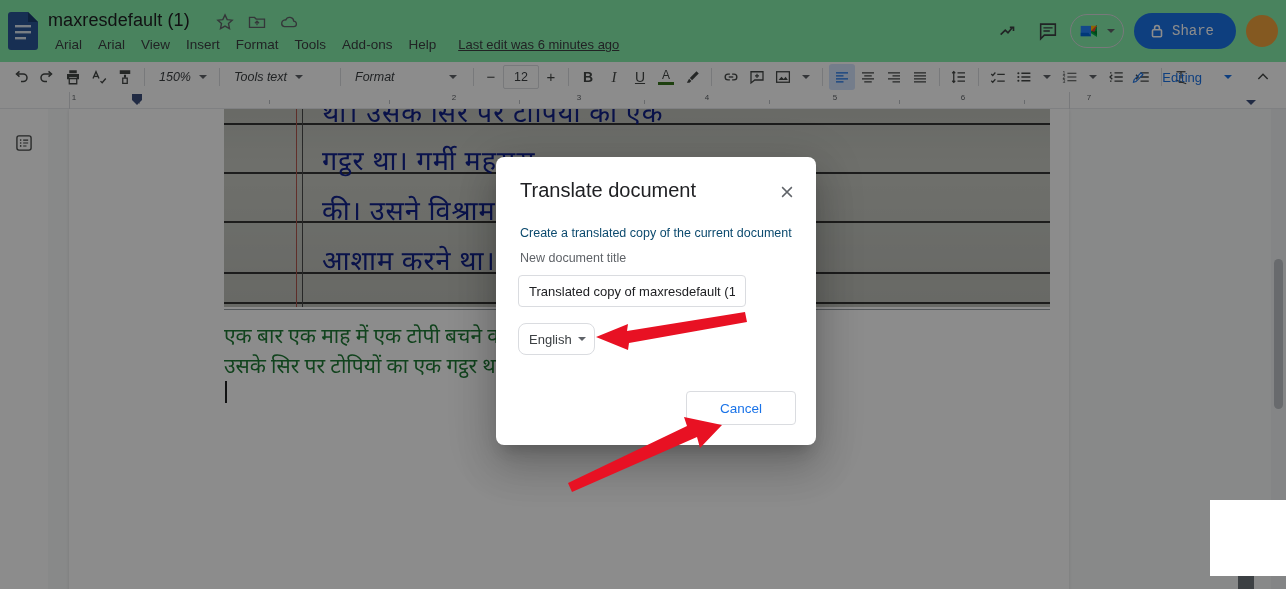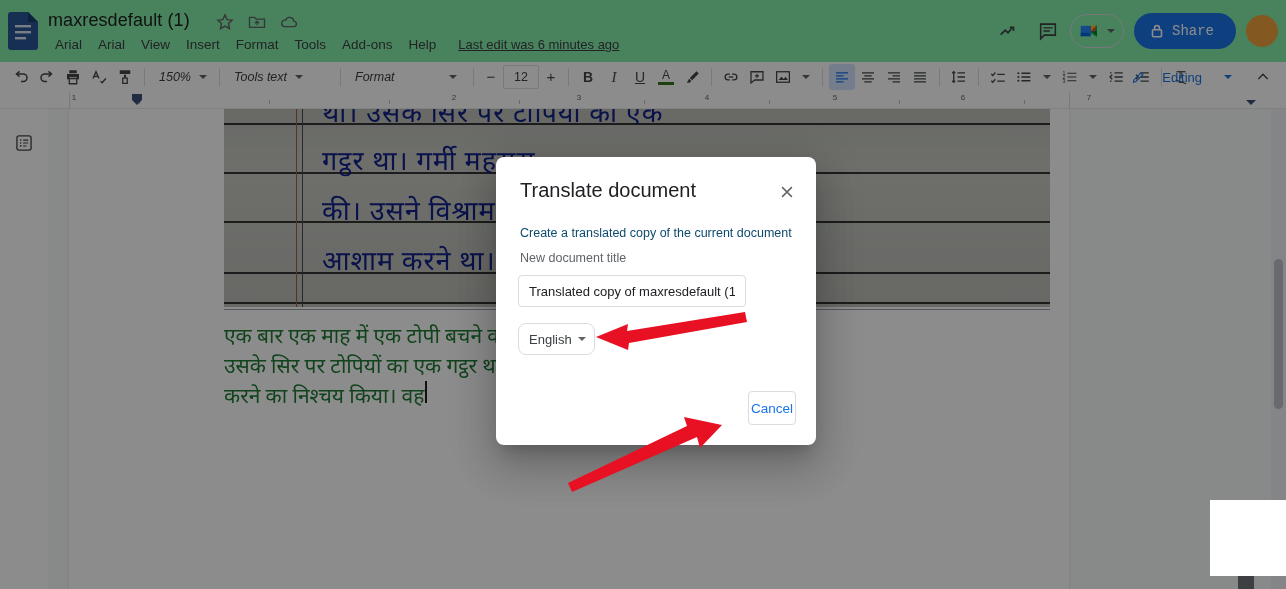--- a/index.html
+++ b/index.html
@@ -200,21 +200,21 @@
     position:absolute; left:22px; top:166px; height:32px; min-width:64px;
     border:1px solid #dadce0; border-radius:8px; background:#fff;
     display:flex; align-items:center; gap:6px; padding:0 8px 0 10px;
     font-size:13px; color:#3c4043;
   }
   #lang-caret { width:0;height:0;border-left:4px solid transparent;border-right:4px solid transparent;border-top:4px solid #5f6368; }
   #dialog-actions {
     position:absolute; right:20px; bottom:20px; display:flex; align-items:center; gap:12px;
   }
   #cancel-button {
-    height:34px; padding:0 2px; border:1px solid #dadce0; border-radius:4px;
+    height:34px; padding:0 33px; border:1px solid #dadce0; border-radius:4px;
     background:#fff; color:#1a73e8; font-size:13.5px; font-weight:500;
     display:flex; align-items:center; font-family:"Liberation Sans", sans-serif;margin-top:48px;
   }
   #translate-button {
     height:34px; padding:0 20px; border:none; border-radius:4px;
     background:#1a73e8; color:#fff; font-size:13.5px; font-weight:500;
     display:flex; align-items:center; font-family:"Liberation Sans", sans-serif;
     box-shadow:0 1px 2px rgba(0,0,0,.2);
   }
 
@@ -587,21 +587,20 @@
         <span class="hw-text" style="left:98px; top:132px;">आशाम  करने  था। वह</span>
         <span class="vignette"></span>
       </div>
 
       <div id="para-divider"></div>
 
       <div id="doc-paragraph">
         <div>एक बार एक माह में एक टोपी बचने वाला होकर एक गाँव जा रहा या।</div>
         <div>उसके सिर पर टोपियों का एक गट्ठर था। वह पेड़ के नीचे कुछ आशाम</div>
         <div style="display:flex;align-items:baseline;">
-          <span>करने का निश्चय किया। वह</span>
           <span id="doc-caret"></span>
         </div>
       </div>
     </div>
   </div>
 
   <div id="vscroll">
     <div id="vscroll-thumb"></div>
   </div>
 </div>

